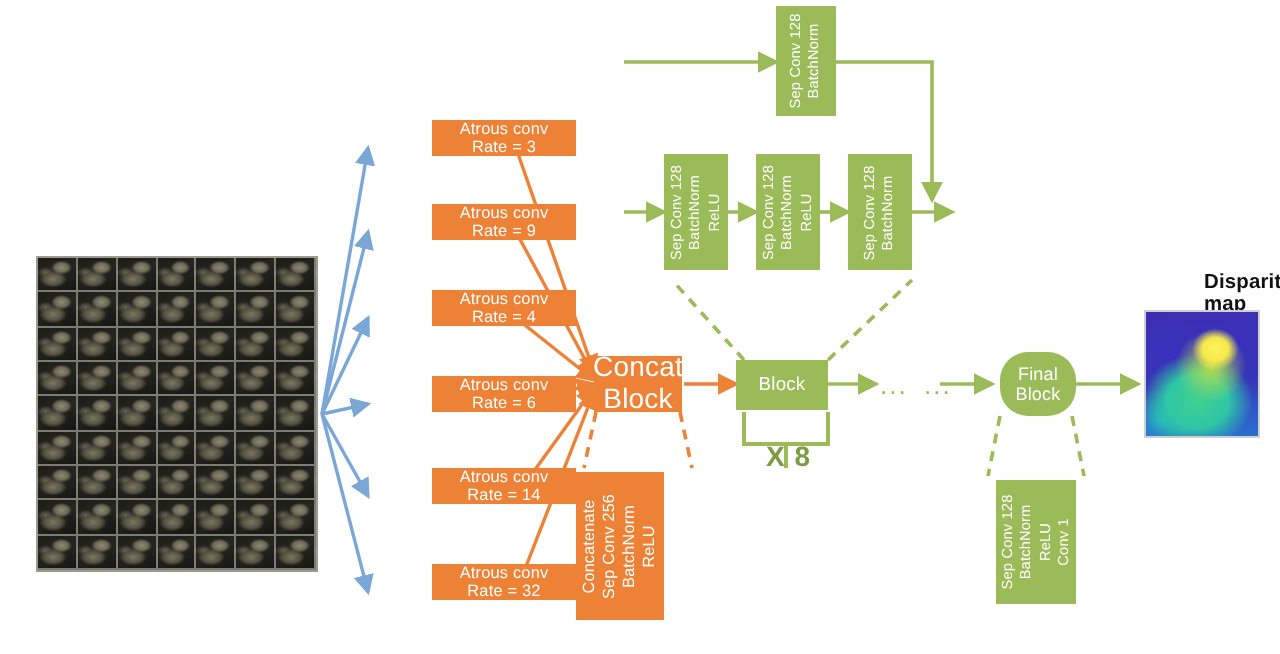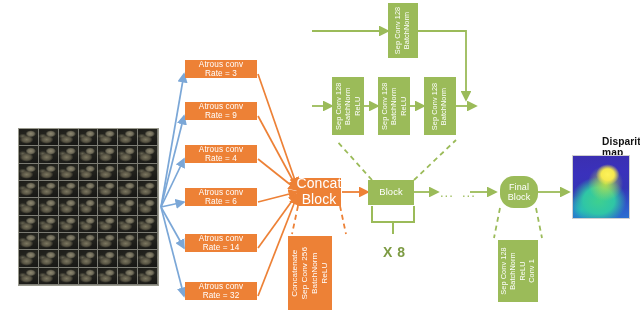--- a/index.html
+++ b/index.html
@@ -9,21 +9,21 @@
 
   .svg-layer{position:absolute;left:0;top:0;width:640px;height:327px;overflow:visible;}
 
   
   .box{position:absolute;box-sizing:border-box;display:flex;
        align-items:center;justify-content:center;text-align:center;
        color:#ffffff;line-height:1.12;letter-spacing:.1px;}
   .orange{background:#ED8136;}
   .green{background:#9BBB59;}
 
-  .atrous{width:72px;height:18px;font-size:8.2px;}
+  .atrous{width:72px;height:18px;font-size:8.2px;margin-left:31px;}
   .concat-block{width:44px;height:28px;font-size:14px;}
   .concat-tall{width:44px;height:74px;}
   .vtext{transform:rotate(-90deg);white-space:nowrap;}
   .concat-tall .vtext{font-size:8.1px;line-height:1.25;}
 
   .sep-mid{width:32px;height:58px;}
   .sep-mid .vtext{font-size:7.3px;line-height:1.3;}
   .sep-top{width:30px;height:55px;}
   .sep-top .vtext{font-size:7.3px;line-height:1.3;}
   .sep-final{width:40px;height:62px;}
@@ -274,21 +274,21 @@
 BatchNorm</div>
   </div>
 
   <div class="box green block-box" style="left:368px;top:180px;">
     <span>Block</span>
   </div>
 
   <div class="dots" style="left:440px;top:185px;">...</div>
   <div class="dots" style="left:462px;top:185px;">...</div>
 
-  <div class="lbl x8" style="left:383px;top:244px;">X 8</div>
+  <div class="lbl x8" style="left:383px;top:220px;">X 8</div>
 
   <div class="box green final-box" style="left:500px;top:176px;border-radius:14px;">
     <div>
       <div>Final</div>
       <div>Block</div>
     </div>
   </div>
 
   <div class="box green sep-final" style="left:498px;top:240px;">
     <div class="vtext" style="white-space:pre;">Sep Conv 128

